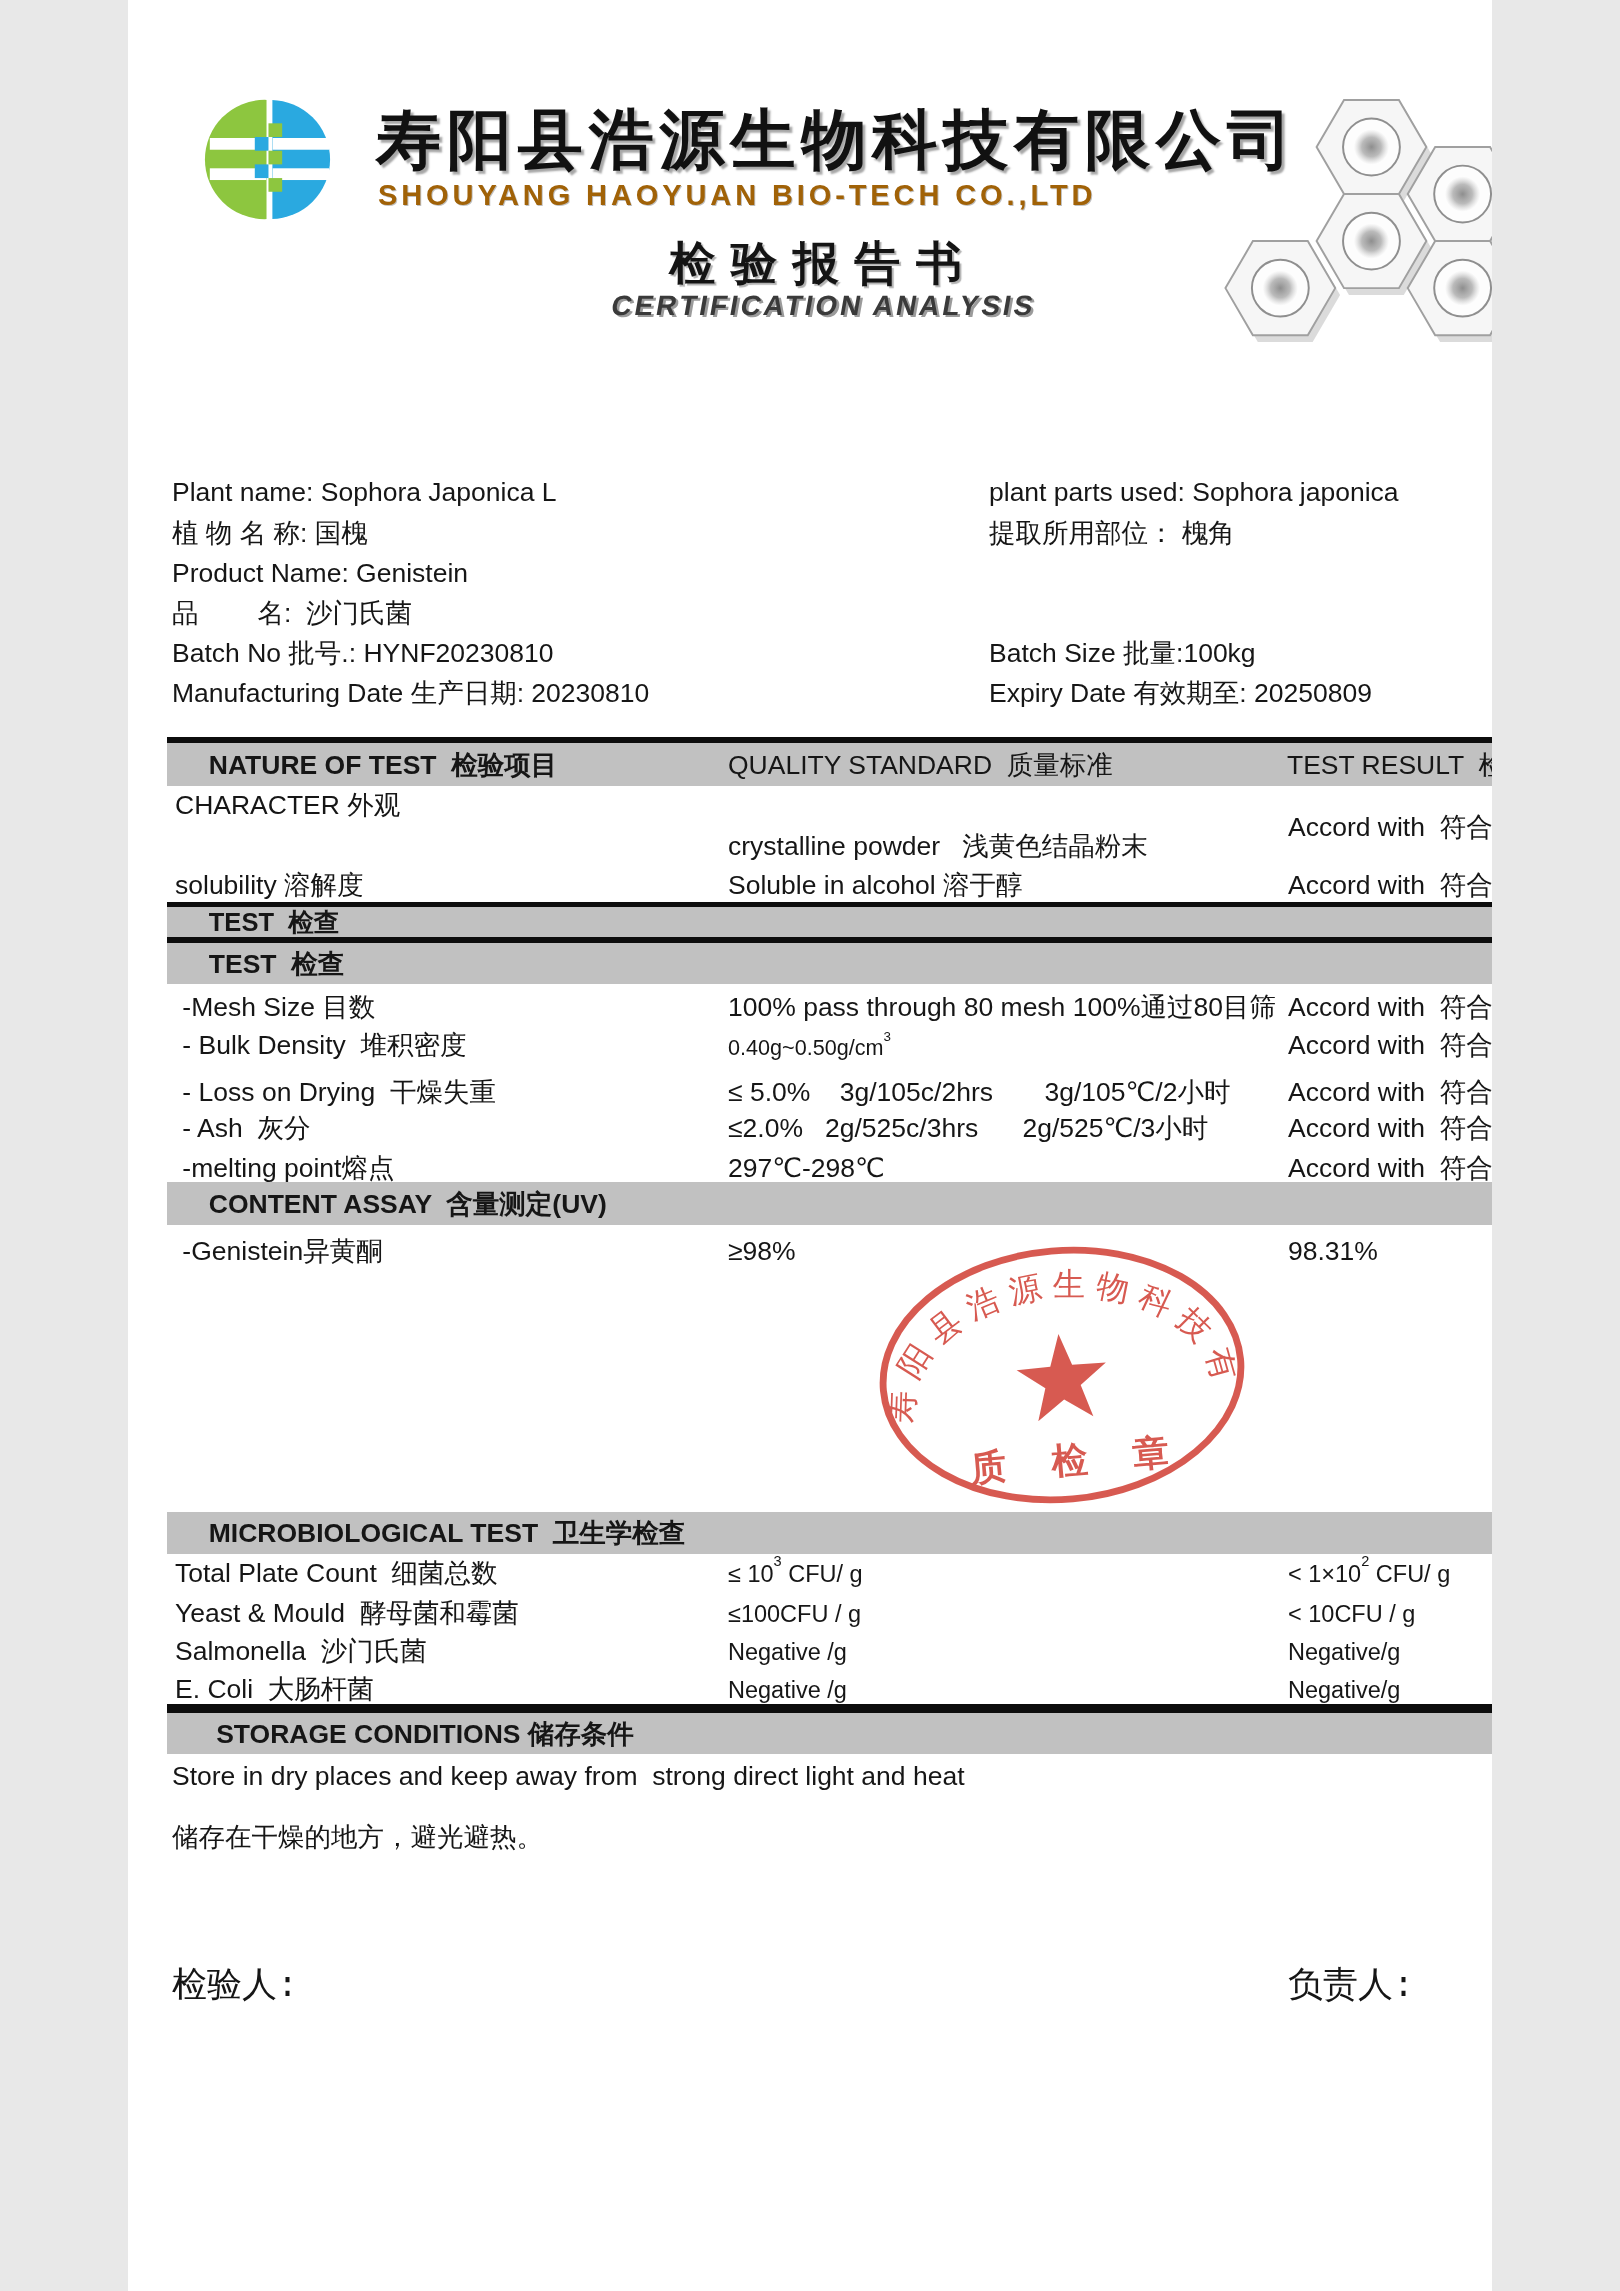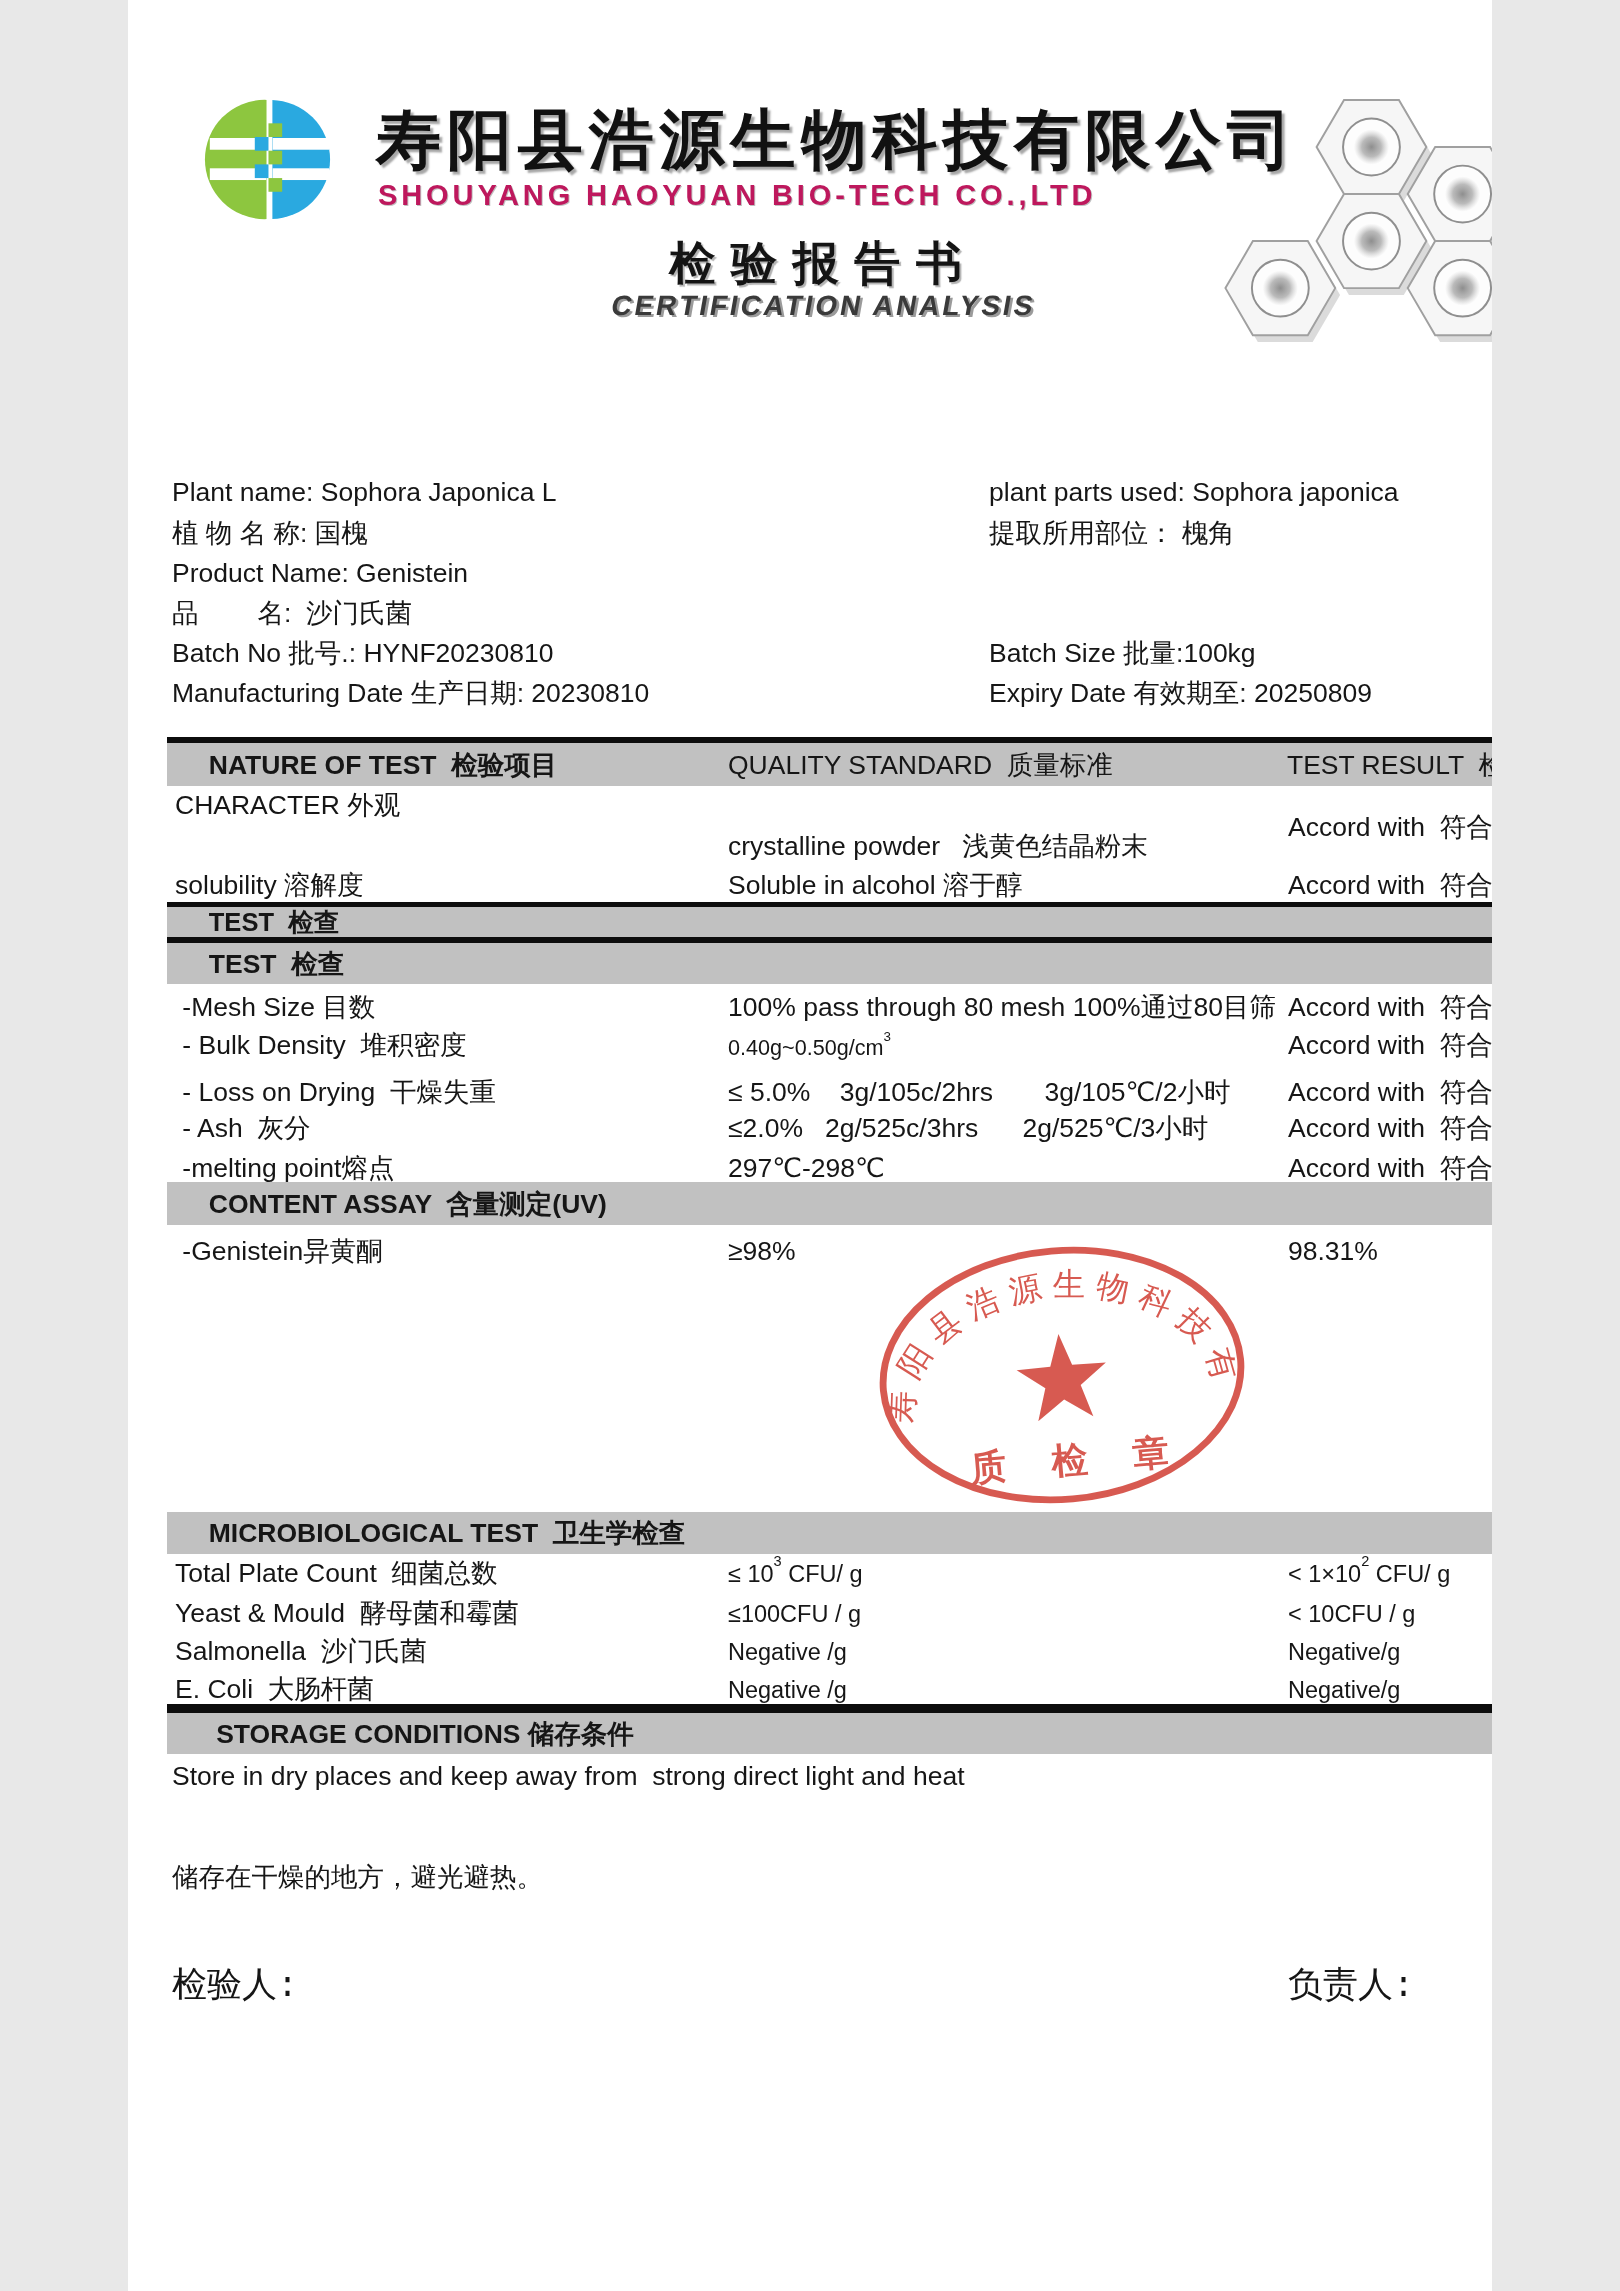--- a/index.html
+++ b/index.html
@@ -19,21 +19,21 @@
   .bar .bc{position:absolute;top:50%;transform:translateY(-50%);white-space:pre;font-size:26.5px;}
   .bar .bc.lbl{font-weight:bold;left:7.8px;margin-left:34px;}
   .blackbar{position:absolute;left:39px;width:1549px;background:#0d0d0d;}
   .company-cn{
     position:absolute;left:248px;top:96px;font-size:65px;font-weight:bold;
     letter-spacing:5.9px;white-space:nowrap;color:#111;
     text-shadow:2.9px 2.9px 2px rgba(0,0,0,0.35);
   }
   .company-en{
     position:absolute;left:250px;top:179px;font-size:29px;font-weight:bold;
-    letter-spacing:3.9px;white-space:nowrap;color:#be185d;
+    letter-spacing:3.9px;white-space:nowrap;color:#a16207;
     text-shadow:1px 1px 0 rgba(0,0,0,0.25);
   }
   .report-block{position:absolute;left:323px;top:0;width:745px;text-align:center;}
   .report-cn{
     position:absolute;top:233px;width:100%;font-size:46px;font-weight:bold;
     letter-spacing:15.7px;color:#141414;white-space:pre;
     text-shadow:2px 2px 1px rgba(0,0,0,0.3);
   }
   .report-en{
     position:absolute;top:290px;width:100%;font-size:28px;font-weight:bold;
@@ -213,20 +213,20 @@
   <span class="t x1" style="top:1674px">E. Coli  大肠杆菌</span>
   <span class="t x2 micro-val" style="top:1676px"><span>Negative /g</span><sup></sup><span></span></span>
   <span class="t x3 micro-val" style="top:1676px"><span>Negative/g</span><sup></sup><span></span></span>
 
   <div class="blackbar" style="top:1704px;height:8.8px"></div>
 
   <div class="bar" style="top:1713px;height:41px">
     <span class="bc lbl"> STORAGE CONDITIONS 储存条件</span>
   </div>
   <span class="t" style="left:44px;top:1761px">Store in dry places and keep away from  strong direct light and heat</span>
-  <span class="t" style="left:44px;top:1862px">储存在干燥的地方，避光避热。</span>
+  <span class="t" style="left:44px;top:1822px">储存在干燥的地方，避光避热。</span>
 
   <span class="sig" style="left:44px">检验人:</span>
   <span class="sig" style="left:1160px">负责人:</span>
 
 
 </div>
 
 
 </body></html>

